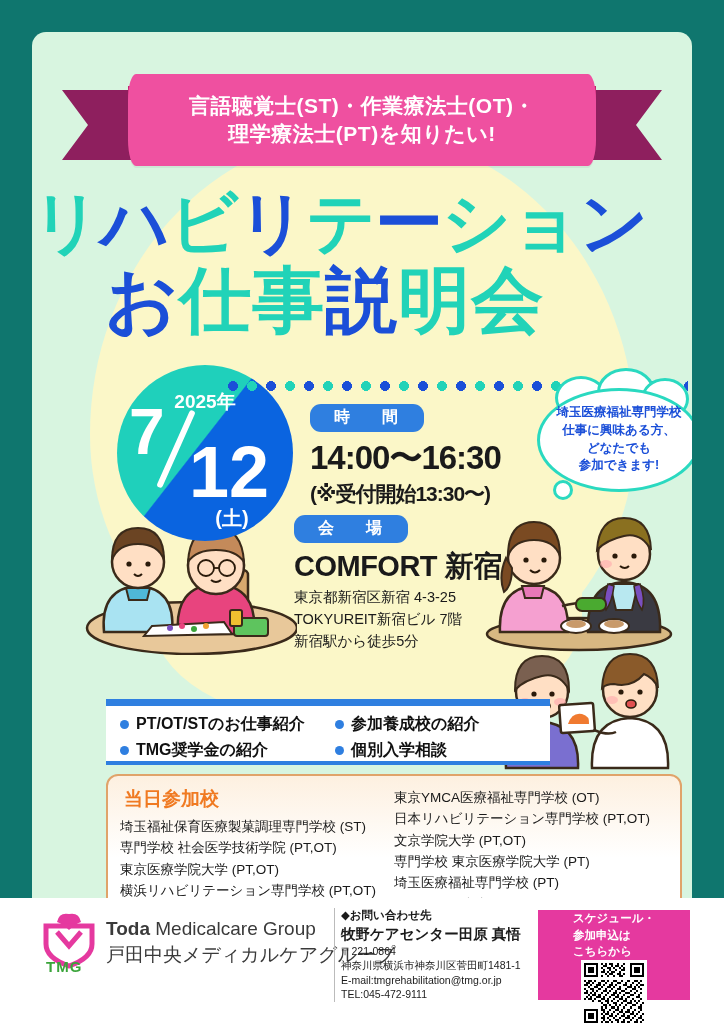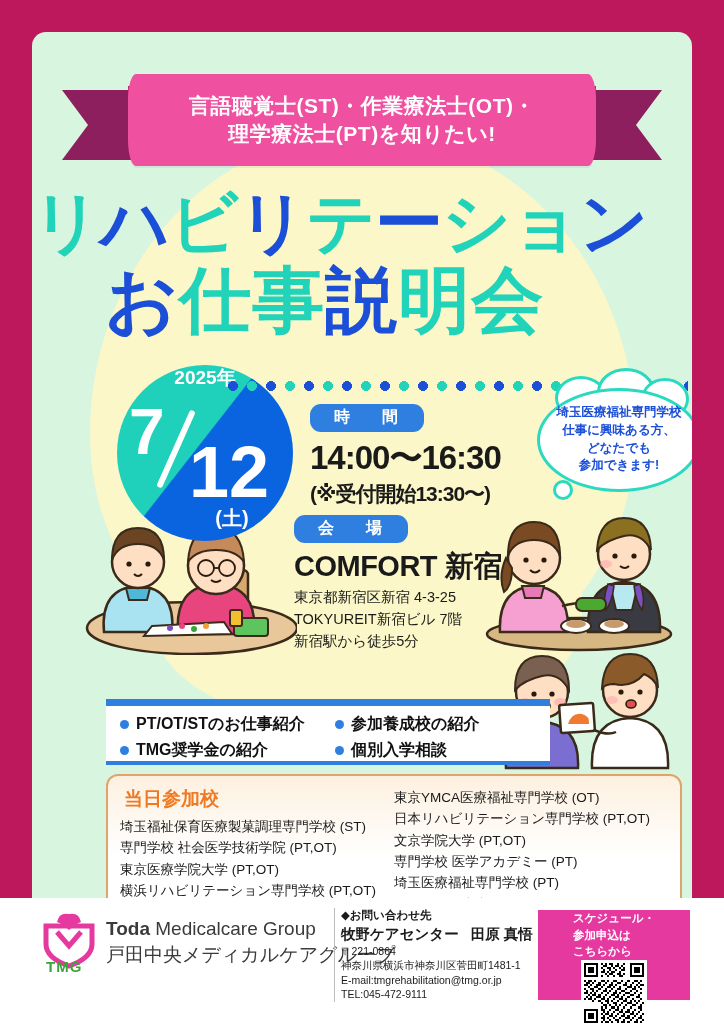--- a/index.html
+++ b/index.html
@@ -1,20 +1,20 @@
 <!DOCTYPE html>
 <html><head>
 <meta charset="utf-8">
 <style>
   html,body{margin:0;padding:0;}
   body{
     width:724px;height:1024px;overflow:hidden;background:#ffffff;
     font-family:"Liberation Sans","DejaVu Sans",sans-serif;
   }
-  .poster{position:relative;width:724px;height:1024px;background:#be185d;}
+  .poster{position:relative;width:724px;height:1024px;background:#0f766e;}
   .card{
     position:absolute;left:32px;top:32px;width:660px;height:960px;
     background:#d8f5e0;border-radius:14px;overflow:hidden;
   }
   
   .blob{
     position:absolute;left:58px;top:100px;width:545px;height:560px;
     background:#fbf7c8;border-radius:50% 50% 46% 46%/54% 54% 46% 46%;
   }
   .blob2{
@@ -47,21 +47,21 @@
   .title .l2{font-size:72px;letter-spacing:1px;display:block;margin-top:8px;}
   .c-blue{color:#1b4fd8;}
   .c-teal{color:#21d3b8;}
 
   
   .date-circle{
     position:absolute;left:85px;top:333px;width:176px;height:176px;border-radius:50%;
     background:linear-gradient(128deg,#1fd0bb 0%,#1fd0bb 46%,#0a64e0 46.5%,#0a64e0 100%);
     color:#ffffff;overflow:hidden;
   }
-  .date-year{position:absolute;left:0;top:0;width:176px;text-align:center;font-size:19px;font-weight:bold;}
+  .date-year{position:absolute;left:0;top:24px;width:176px;text-align:center;font-size:19px;font-weight:bold;}
   .date-m{position:absolute;left:12px;top:30px;font-size:64px;font-weight:bold;}
   .date-slash{position:absolute;left:56px;top:42px;width:6px;height:84px;background:#ffffff;transform:rotate(24deg);border-radius:3px;}
   .date-d{position:absolute;left:72px;top:66px;font-size:72px;font-weight:bold;}
   .date-w{position:absolute;left:0;top:140px;width:176px;text-align:center;font-size:20px;font-weight:bold;padding-left:54px;box-sizing:border-box;}
 
   
   .dots{position:absolute;left:196px;top:349px;width:460px;height:10px;
     background-image:radial-gradient(circle 5px at 5px 5px,#1b4fd8 98%,transparent 100%),
                      radial-gradient(circle 5px at 24px 5px,#21d3b8 98%,transparent 100%);
     background-size:38px 10px;background-repeat:repeat-x;}
@@ -124,21 +124,21 @@
   .logo{position:absolute;left:40px;top:14px;display:flex;align-items:center;}
   .logo-mark{position:relative;width:58px;height:62px;margin-right:8px;}
   .logo-txt1{font-size:19px;color:#3a3a3a;font-weight:bold;white-space:nowrap;}
   .logo-txt1 .light{font-weight:normal;}
   .logo-txt2{font-size:19px;color:#3a3a3a;white-space:nowrap;margin-top:2px;}
   .tmg-word{position:absolute;left:6px;top:46px;font-size:15px;font-weight:bold;color:#3aa43a;letter-spacing:1px;}
 
   .contact{position:absolute;left:334px;top:10px;width:200px;border-left:1px solid #bbb;padding-left:6px;}
   .c-head{font-size:11.5px;font-weight:bold;color:#1a1a1a;}
   .c-name{font-size:14.5px;font-weight:bold;color:#1a1a1a;margin-top:2px;}
-  .c-name .person{margin-left:12px;}
+  .c-name .person{margin-left:0;}
   .c-line{font-size:10.5px;color:#1a1a1a;line-height:1.38;}
 
   .qrbox{position:absolute;left:538px;top:12px;width:152px;height:90px;background:#e5399f;
     display:flex;align-items:center;padding:0 8px;box-sizing:border-box;flex-direction:column;}
   .qrtxt{color:#ffffff;font-size:11.5px;font-weight:bold;line-height:1.45;flex:1;}
   .qrimg{width:66px;height:66px;background:#ffffff;padding:3px;box-sizing:border-box;}
 
   
   .ill{position:absolute;}
 </style>
@@ -318,21 +318,21 @@
         <div class="sch-head">当日参加校</div>
         <div class="sch-li">埼玉福祉保育医療製菓調理専門学校 (ST)</div>
         <div class="sch-li">専門学校 社会医学技術学院 (PT,OT)</div>
         <div class="sch-li">東京医療学院大学 (PT,OT)</div>
         <div class="sch-li">横浜リハビリテーション専門学校 (PT,OT)</div>
       </div>
       <div class="col col-r">
         <div class="sch-li">東京YMCA医療福祉専門学校 (OT)</div>
         <div class="sch-li">日本リハビリテーション専門学校 (PT,OT)</div>
         <div class="sch-li">文京学院大学 (PT,OT)</div>
-        <div class="sch-li">専門学校 医学アカデミー (PT)</div>
+        <div class="sch-li">専門学校 東京医療学院大学 (PT)</div>
         <div class="sch-li">埼玉医療福祉専門学校 (PT)</div>
         <div class="sch-li">静岡東都医療専門学校 (PT)</div>
       </div>
     </div>
   </div>
 
   <div class="footer">
     <div class="logo">
       <div class="logo-mark">
         <svg width="58" height="62" viewBox="0 0 58 62">

